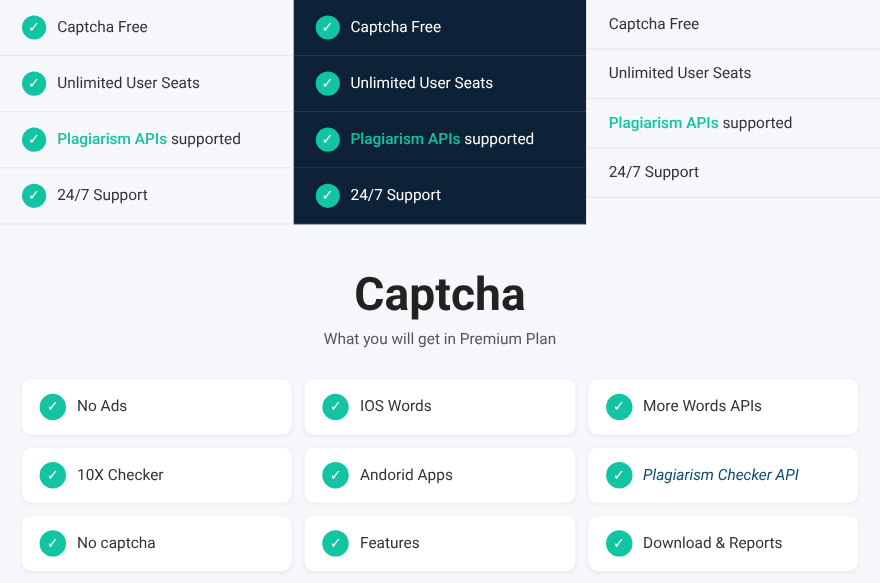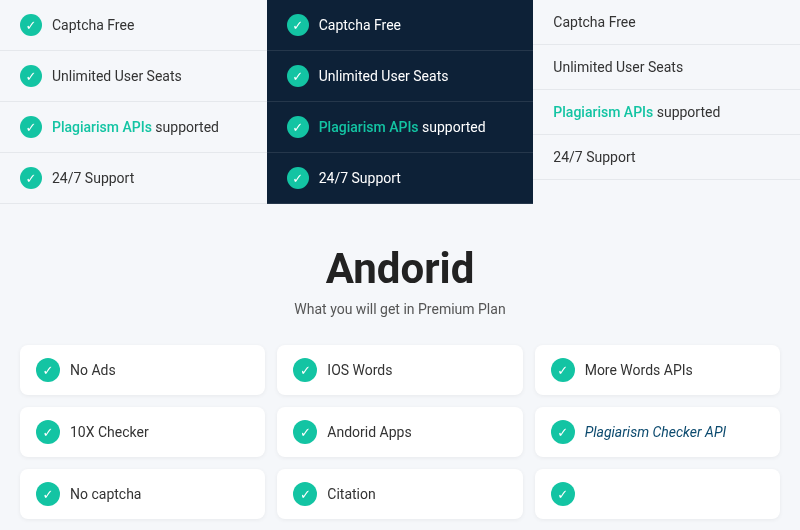--- a/index.html
+++ b/index.html
@@ -185,21 +185,21 @@
       <span><span class="api-link-plain">Plagiarism APIs</span> supported</span>
     </div>
     <div class="pricing-row">
       <span>24/7 Support</span>
     </div>
   </div>
 
 </div>
 
 <div class="features-section">
-  <h2 class="features-title">Andorid</h2>
+  <h2 class="features-title">Captcha</h2>
   <p class="features-subtitle">What you will get in Premium Plan</p>
 
   <div class="features-grid" id="features-grid">
   <div class="feature-item">
         <span class="feature-check">✓</span>
         <span>No Ads</span>
       </div>
       <div class="feature-item">
         <span class="feature-check">✓</span>
         <span>IOS Words</span>
@@ -219,19 +219,20 @@
       <div class="feature-item">
         <span class="feature-check">✓</span>
         <span class="feature-link">Plagiarism Checker API</span>
       </div>
       <div class="feature-item">
         <span class="feature-check">✓</span>
         <span>No captcha</span>
       </div>
       <div class="feature-item">
         <span class="feature-check">✓</span>
-        <span>Citation</span>
-      </div>
-      <div class="feature-item">
-        <span class="feature-check">✓</span>
+        <span>Features</span>
+      </div>
+      <div class="feature-item">
+        <span class="feature-check">✓</span>
+        <span>Download &amp; Reports</span>
       </div>
     </div>
 </div>
 
 </body></html>

